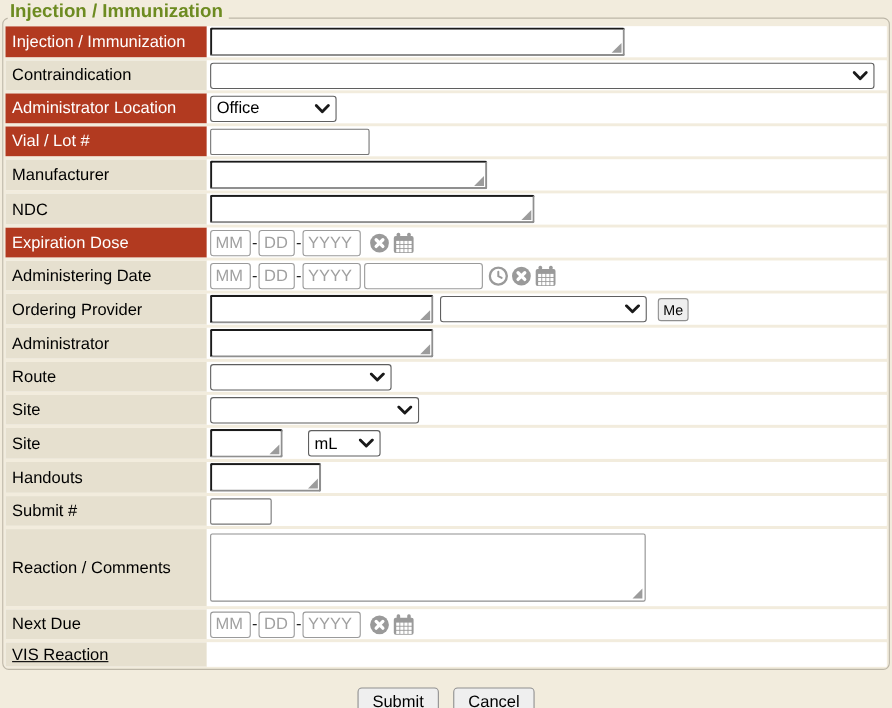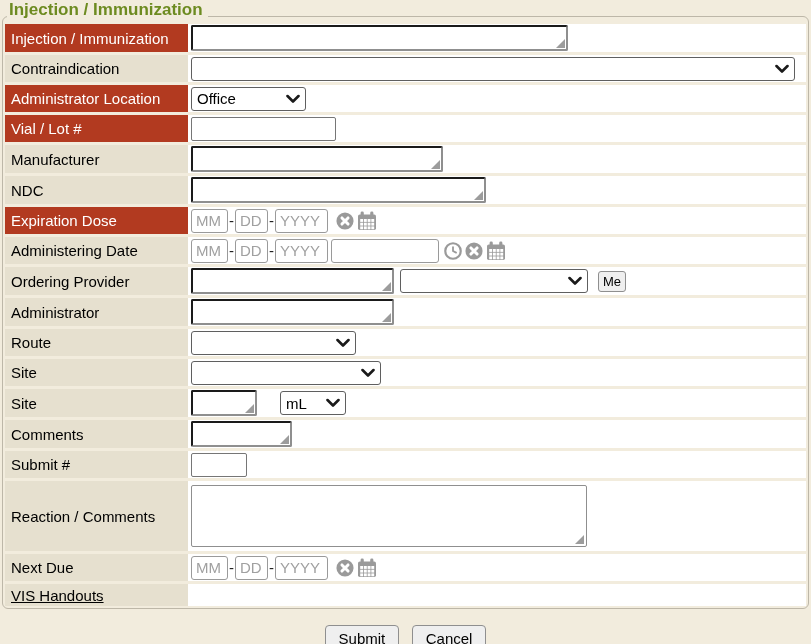--- a/index.html
+++ b/index.html
@@ -270,21 +270,21 @@
           <span class="chev">
             <svg width="14" height="9" viewBox="0 0 14 9">
                 <path d="M1.5 1.5 L7 7 L12.5 1.5" fill="none" stroke="#1a1a1a" stroke-width="2.6" stroke-linecap="round" stroke-linejoin="round"></path>
               </svg>
           </span>
         </span>
       </div>
     </div>
 
     <div class="row">
-      <div class="label-cell">Comments</div>
+      <div class="label-cell">Handouts</div>
       <div class="field-cell">
         <span class="taw">
           <input type="text" class="ta-input" style="width: 101px;" value="">
           <i class="grip"></i>
         </span>
       </div>
     </div>
 
     <div class="row">
       <div class="label-cell">Submit #</div>
@@ -338,21 +338,21 @@
                   <rect x="14.3" y="15.4" width="2.9" height="2.9"></rect>
                 </g>
               </svg>
           </span>
         </span>
       </div>
     </div>
 
     <div class="row" style="min-height:22px">
       <div class="label-cell">
-        <a class="vis-link">VIS Handouts</a>
+        <a class="vis-link">VIS Reaction</a>
       </div>
       <div class="field-cell"></div>
     </div>
 
   </div>
 
   <div class="actions">
     <button>Submit</button>
     <button>Cancel</button>
   </div>

